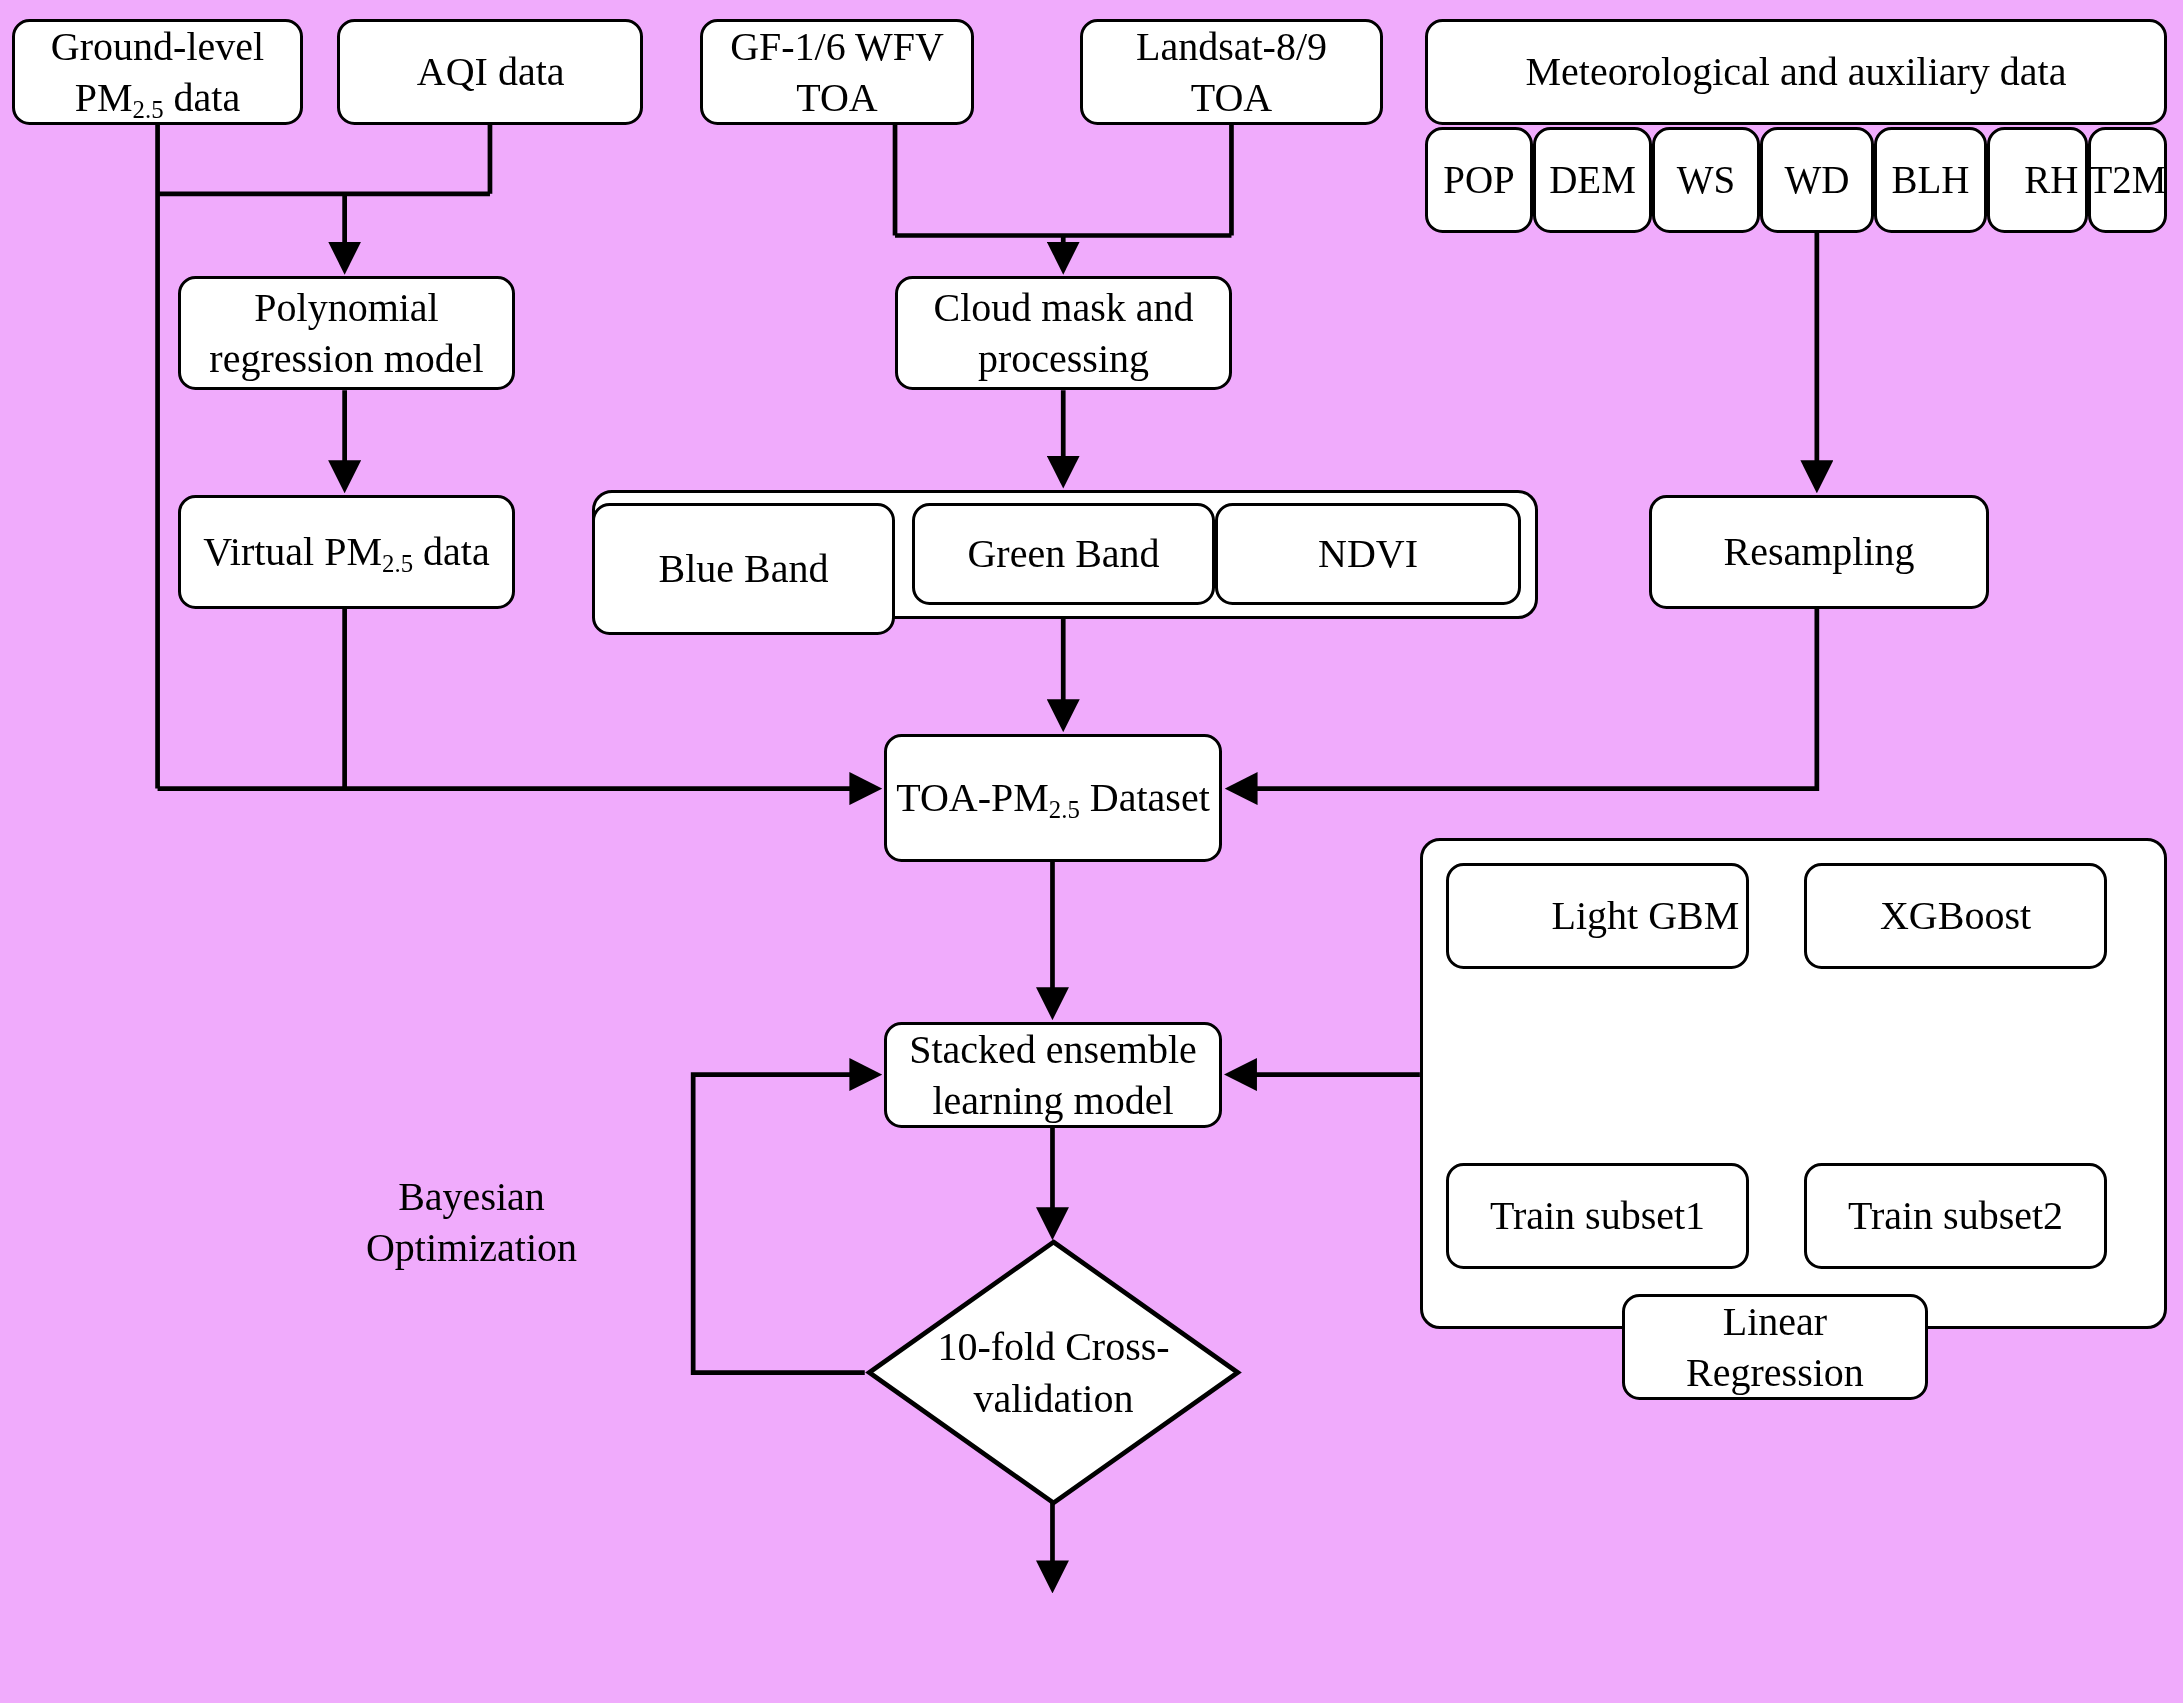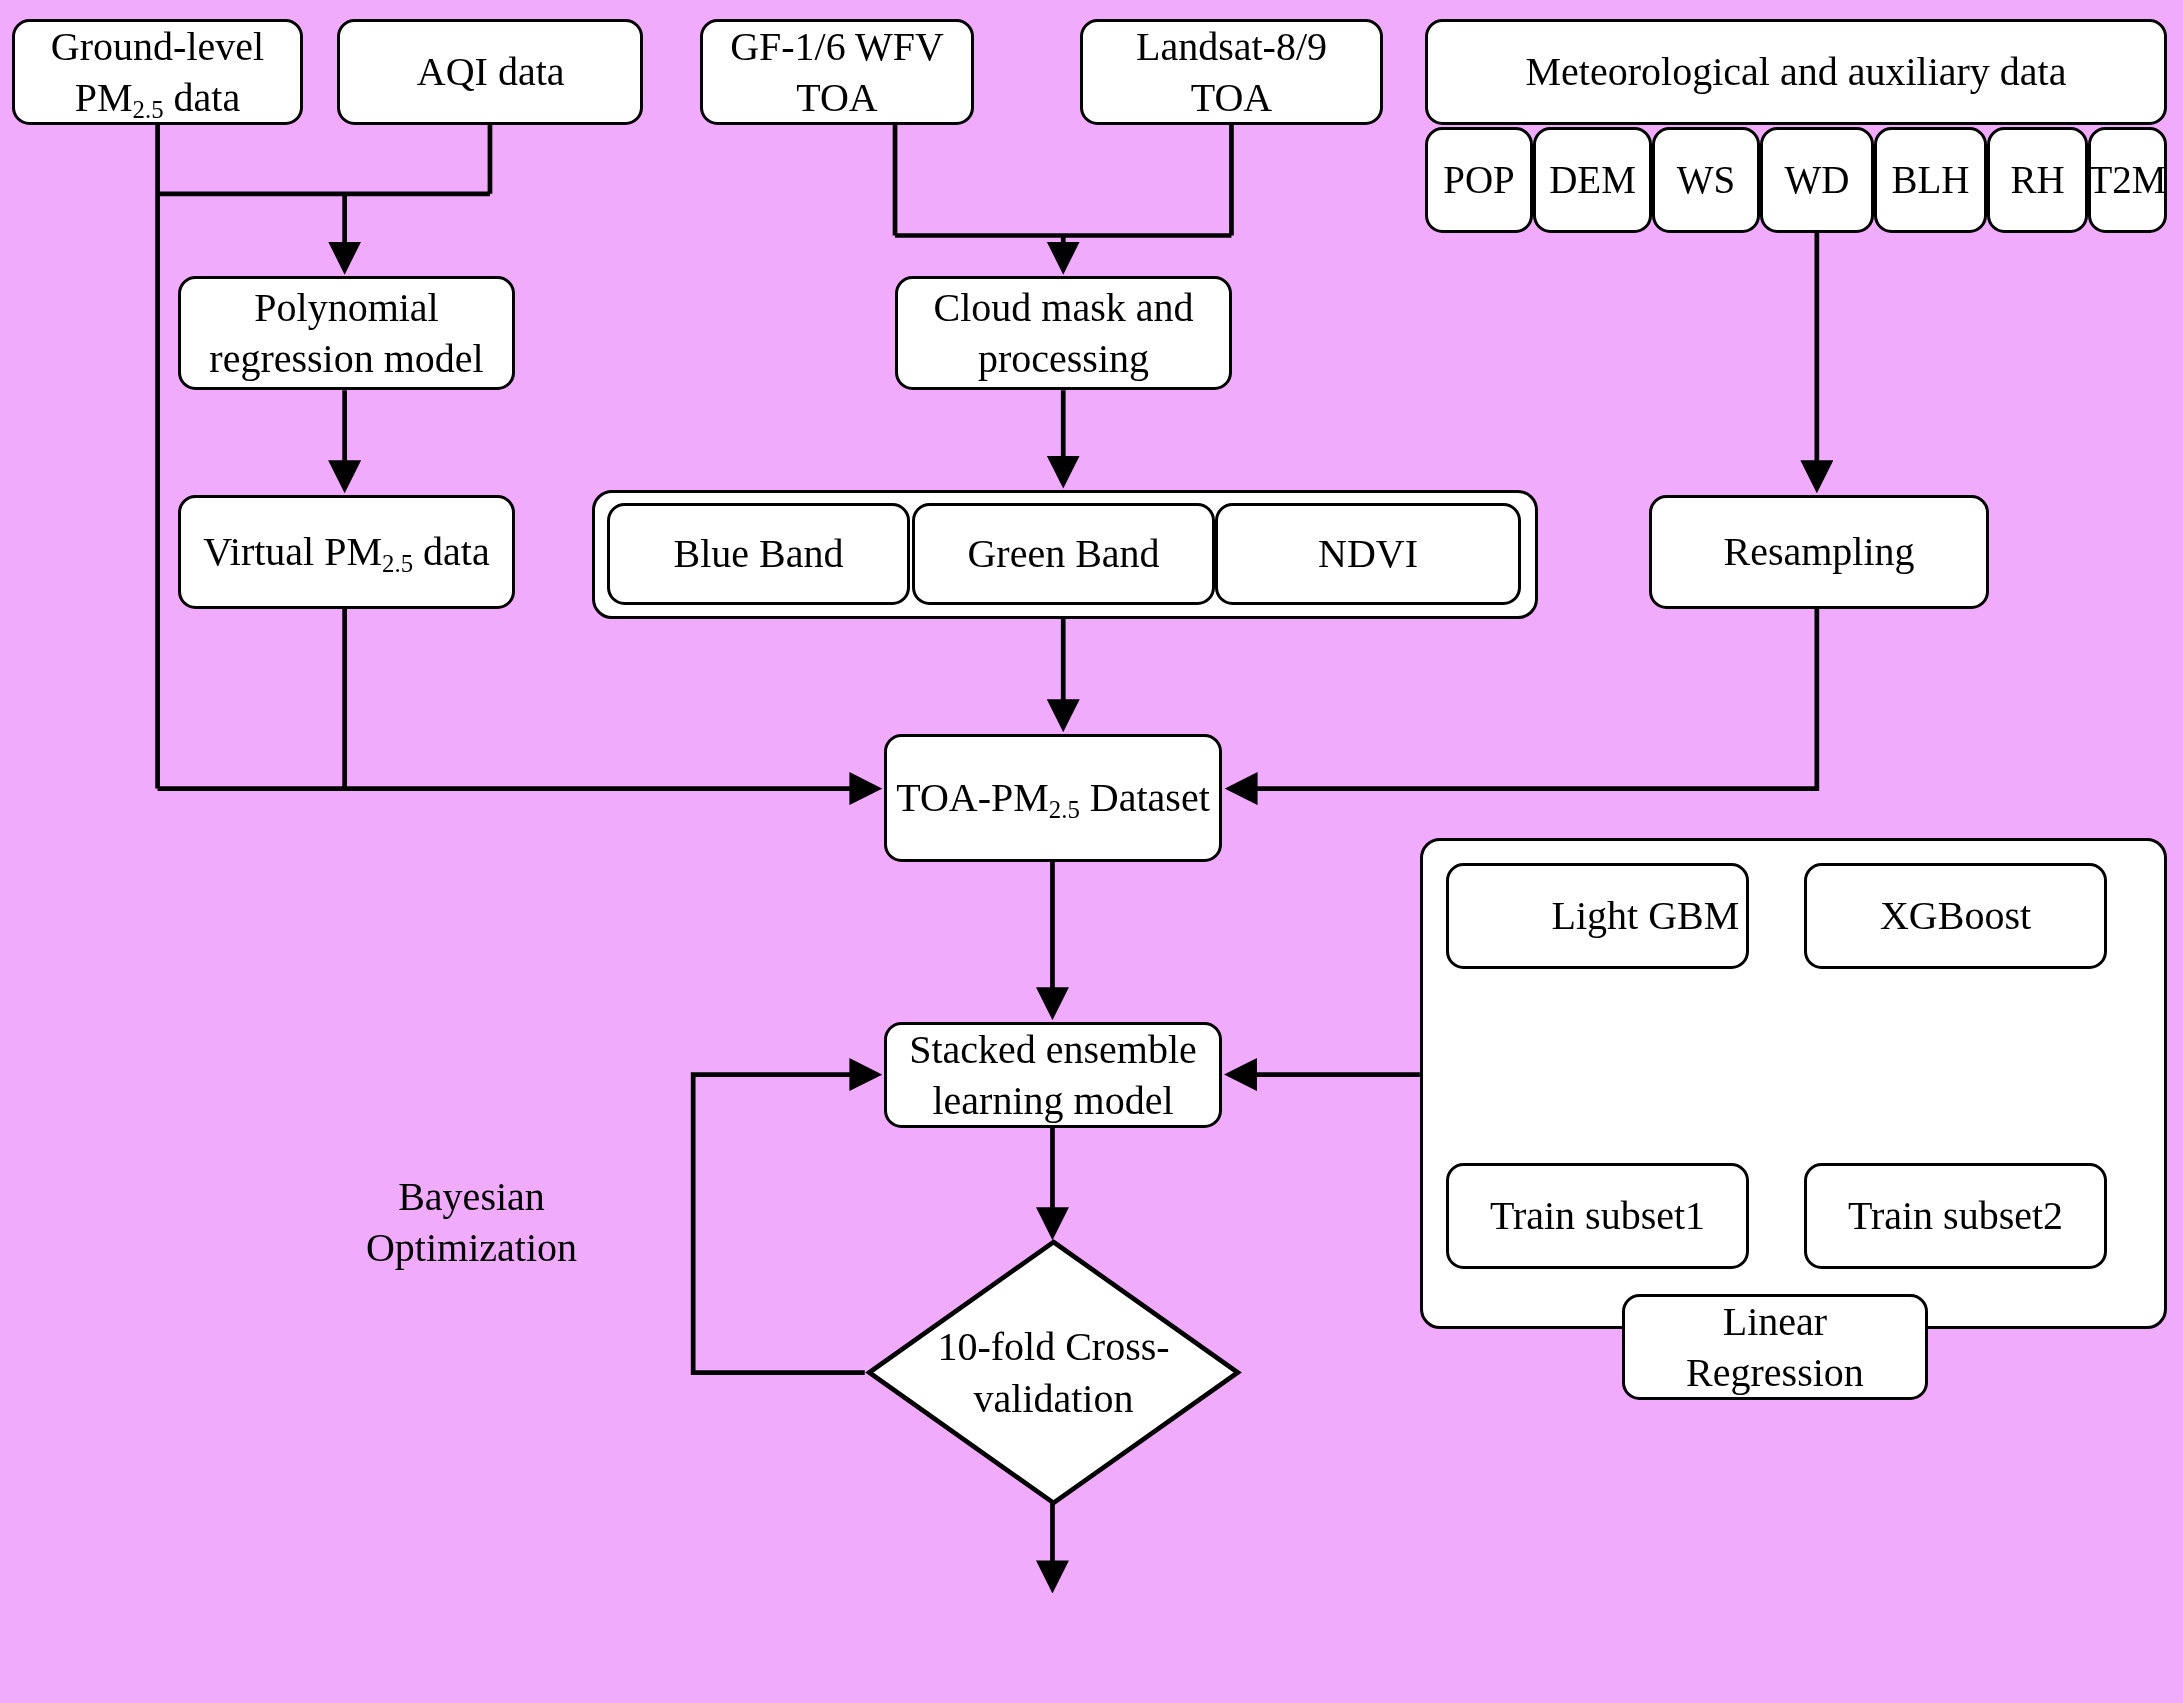--- a/index.html
+++ b/index.html
@@ -180,21 +180,21 @@
   </div>
   <div class="node f-md" style="left:1652px; top:127px; width:108px; height:106px;">
     <span>WS</span>
   </div>
   <div class="node f-md" style="left:1760px; top:127px; width:114px; height:106px;">
     <span>WD</span>
   </div>
   <div class="node f-md" style="left:1874px; top:127px; width:113px; height:106px;">
     <span>BLH</span>
   </div>
-  <div class="node f-md" style="left:1987px; top:127px; width:101px; height:106px;">
+  <div class="node f-md" style="left:1987px; top:127px; width:101px; height:106px;justify-content:flex-end;">
     <span>RH</span>
   </div>
   <div class="node f-md" style="left:2088px; top:127px; width:79px; height:106px;">
     <span>T2M</span>
   </div>
 
   <div class="node f-lg" style="left:178px; top:276px; width:337px; height:114px;">
     <span>
       <span>Polynomial</span><br>
       <span>regression model</span>
@@ -208,21 +208,21 @@
     </span>
   </div>
 
   <div class="node f-lg" style="left:178px; top:495px; width:337px; height:114px;">
     <span>
       <span>Virtual PM</span><sub>2.5</sub><span> data</span>
     </span>
   </div>
 
   <div class="group-box" style="left:592px; top:490px; width:946px; height:129px;"></div>
-  <div class="node f-lg" style="left:607px; top:503px; width:303px; height:102px;">
+  <div class="node f-lg" style="left:592px; top:503px; width:303px; height:132px;">
     <span>Blue Band</span>
   </div>
   <div class="node f-lg" style="left:912px; top:503px; width:303px; height:102px;">
     <span>Green Band</span>
   </div>
   <div class="node f-lg" style="left:1215px; top:503px; width:306px; height:102px;">
     <span>NDVI</span>
   </div>
 
   <div class="node f-lg" style="left:1649px; top:495px; width:340px; height:114px;">

